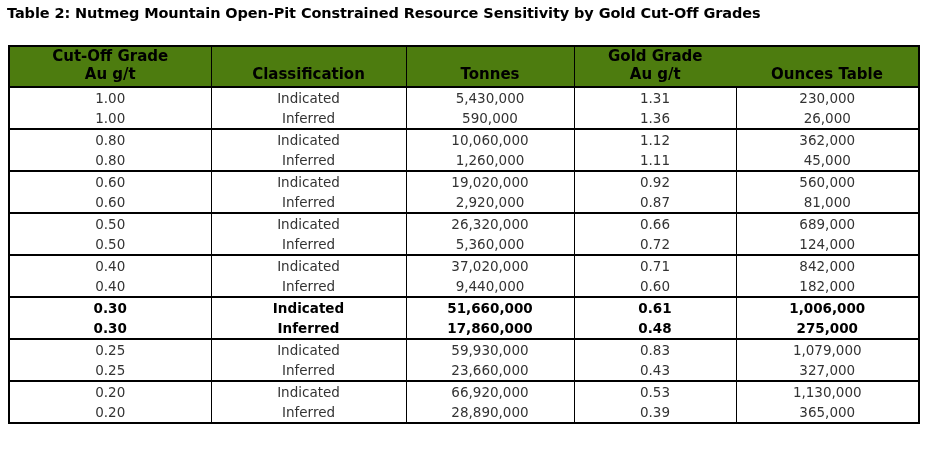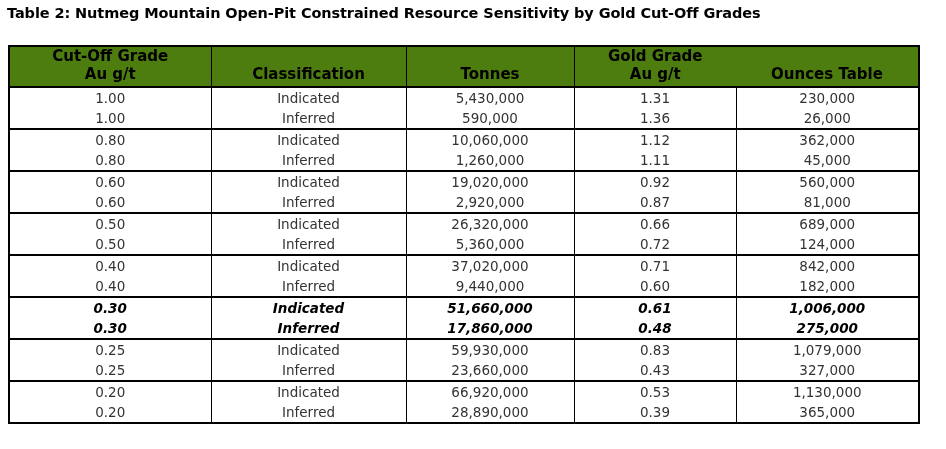--- a/index.html
+++ b/index.html
@@ -69,21 +69,20 @@
     color: #333333;
     padding: 0 2px;
     border-left: 1.5px solid #000000;
     border-right: 1.5px solid #000000;
     background: #ffffff;
   }
 
   tbody.bold-group td {
     font-weight: bold;
     color: #000000;
-    font-style: italic;
   }
 </style>
 </head>
 <body>
 
 <div class="doc-title">Table 2: Nutmeg Mountain Open-Pit Constrained Resource Sensitivity by Gold Cut-Off Grades</div>
 
 <table class="resource-table">
   <colgroup>
     <col class="c1">

